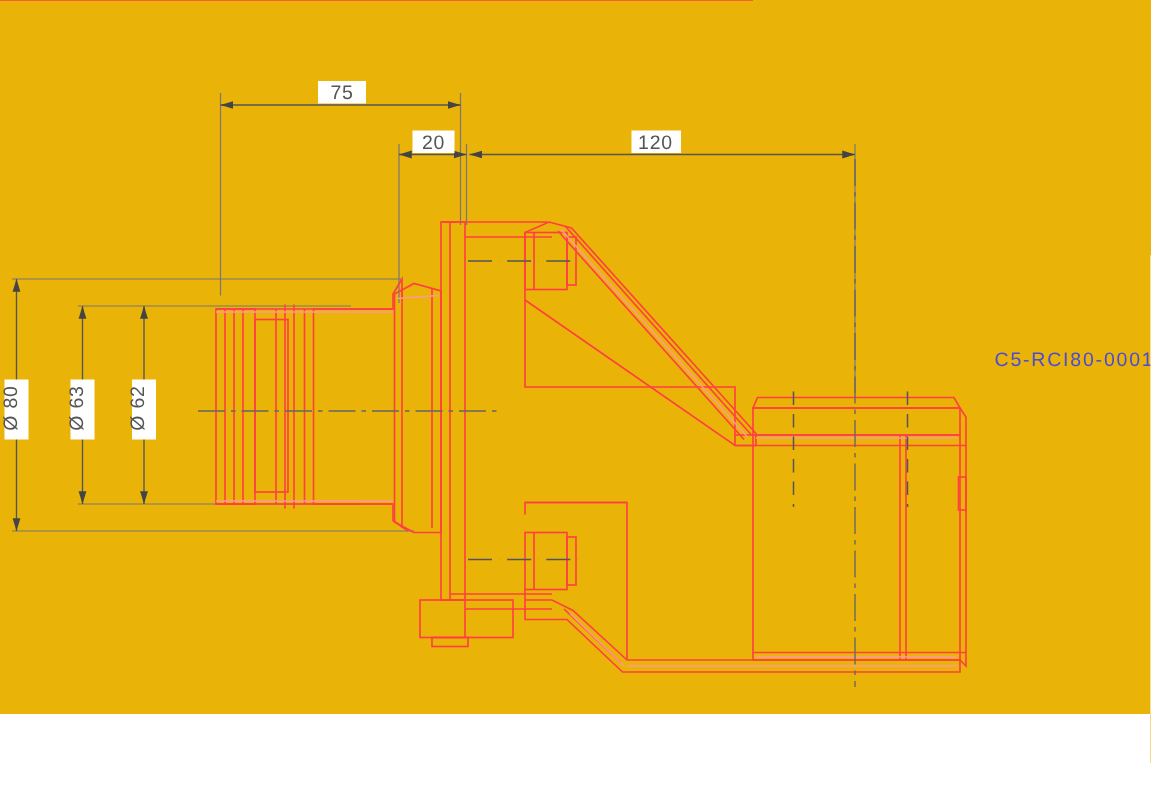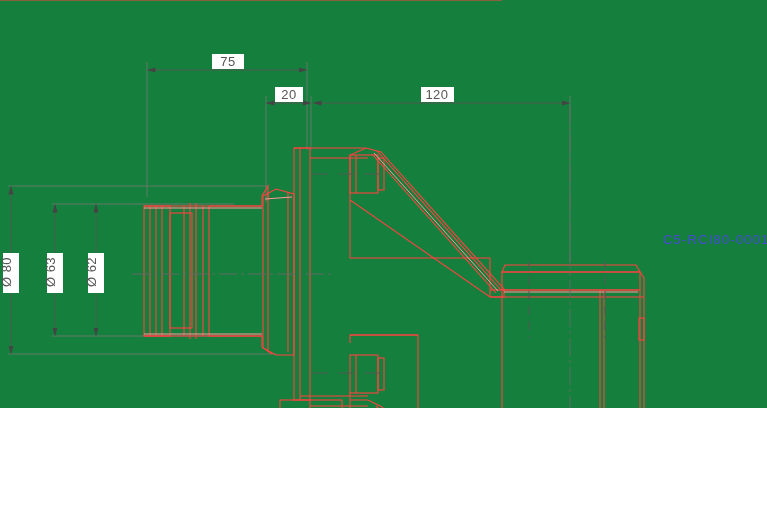--- a/index.html
+++ b/index.html
@@ -6,22 +6,22 @@
     margin: 0;
     padding: 0;
     background: #ffffff;
   }
   body {
     font-family: "Liberation Sans", sans-serif;
   }
   #drawing-canvas {
     position: relative;
     width: 767px;
-    height: 408px;
-    background: #15803d;
+    height: 476px;
+    background: #eab308;
     overflow: hidden;
     text-align: right;
   }
   svg.cad {
     position: absolute;
     left: 0;
     top: 0;
     width: 767px;
     height: 523px;
     display: block;

